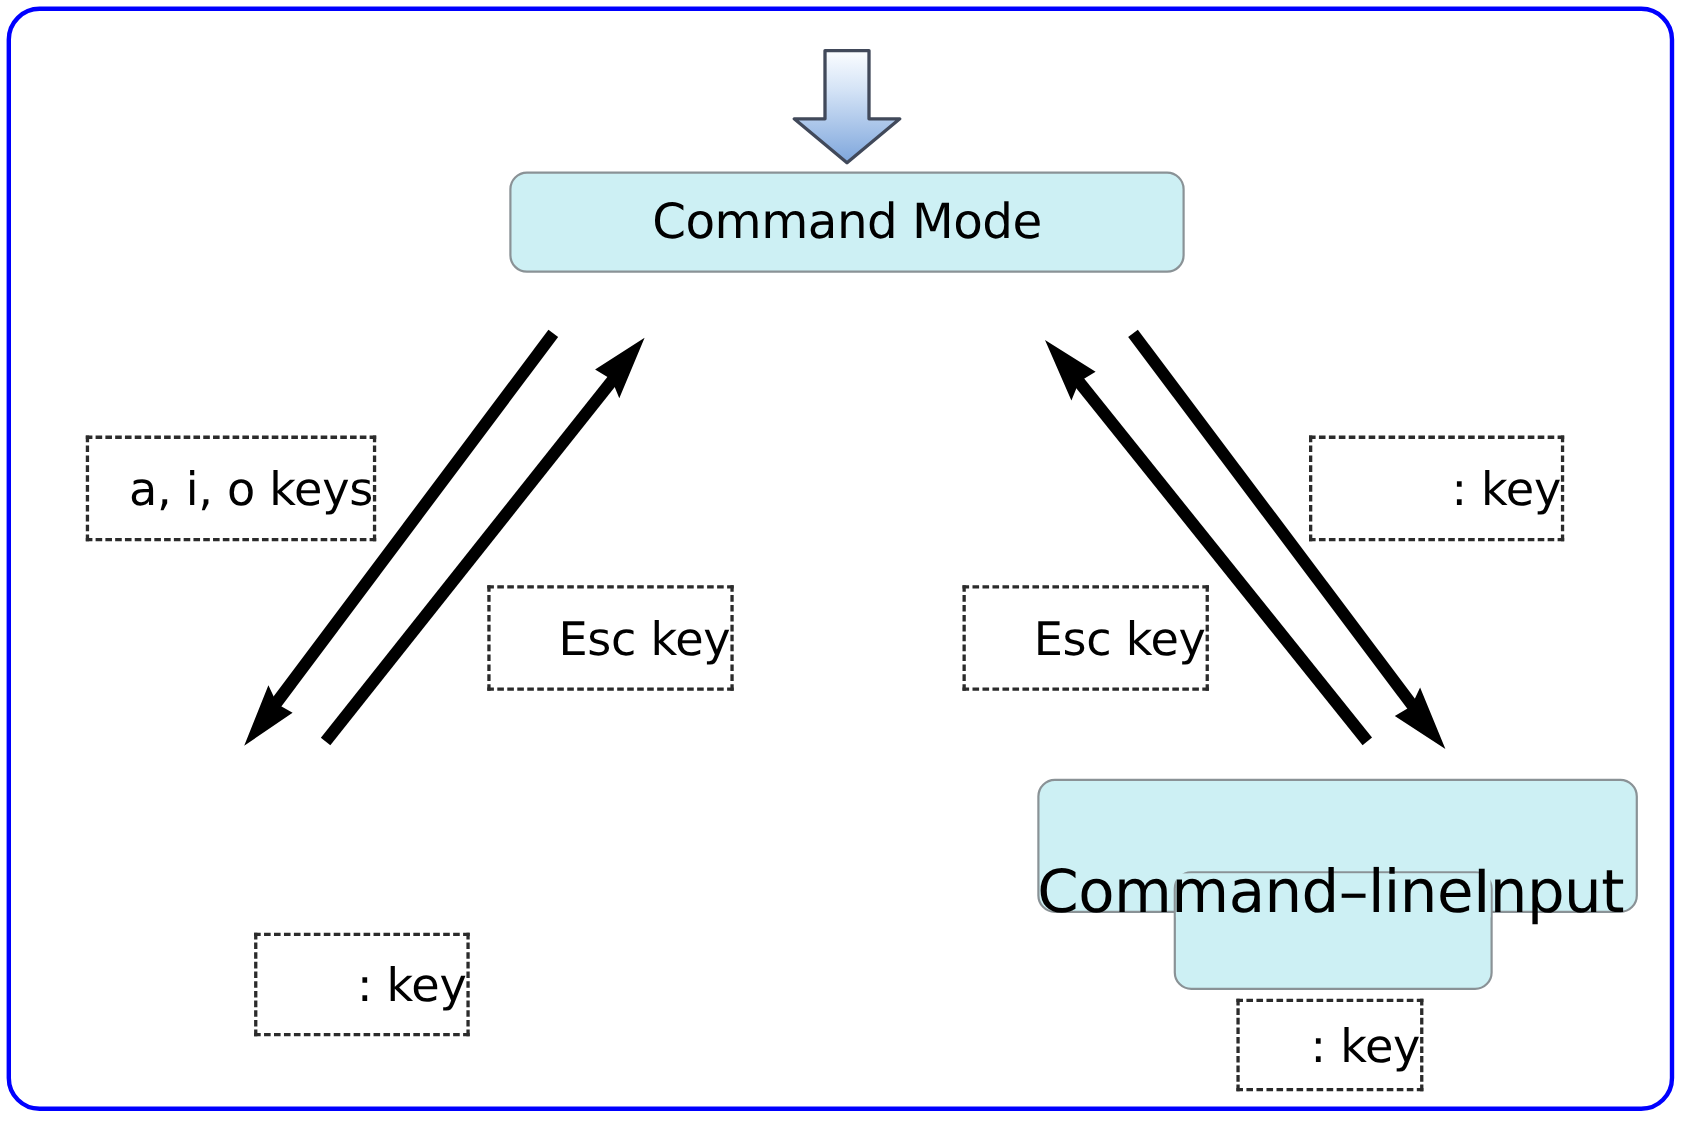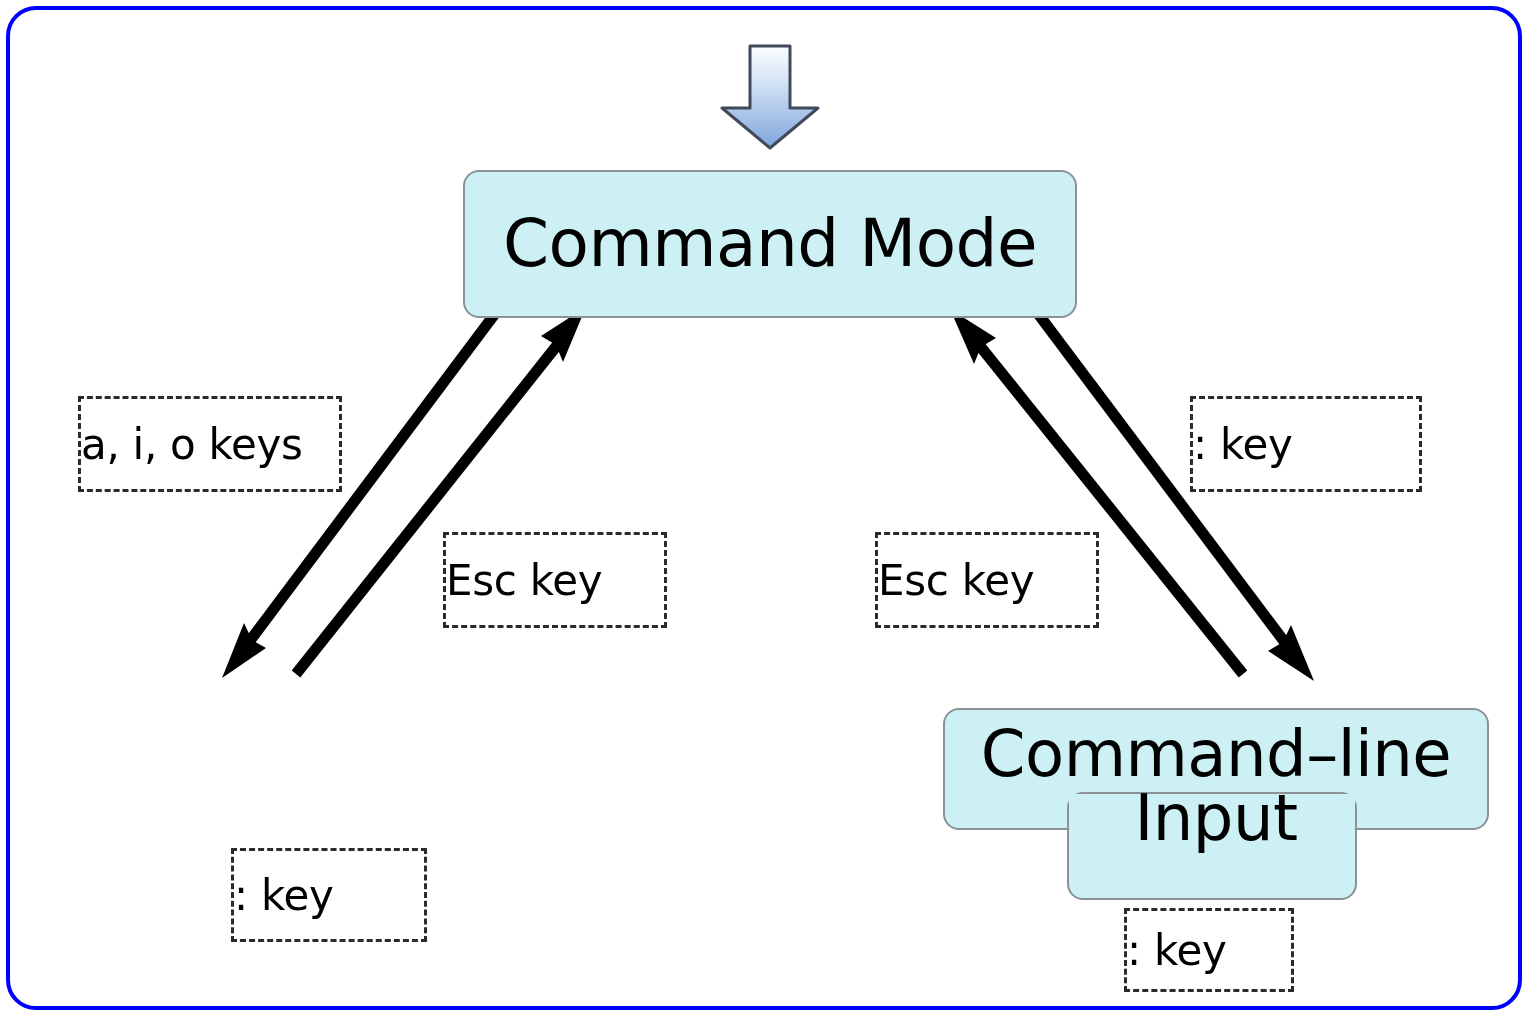--- a/index.html
+++ b/index.html
@@ -53,24 +53,24 @@
     align-items: center;
     justify-content: center;
     text-align: center;
     color: #000000;
     line-height: 1.05;
     letter-spacing: -0.5px;
   }
 
   #box-command-mode {
     left: 463px;
-    top: 170px;
+    top: 156px;
     width: 614px;
-    height: 148px;
-    font-size: 66px;
+    height: 92px;
+    font-size: 44px;
   }
 
   #box-input-mode {
     left: 78px;
     top: 710px;
     width: 464px;
     height: 110px;
     font-size: 62px;
   }
 
@@ -113,41 +113,41 @@
     height: 40px;
     background: #cdf0f4;
   }
   #box-cmdline-label {
     position: absolute;
     left: 0px;
     top: 0px;
     width: 546px;
     height: 192px;
     display: flex;
-    flex-direction: column;
+    flex-direction: row;
     align-items: center;
     justify-content: flex-start;
     padding-top: 14px;
     box-sizing: border-box;
-    font-size: 64px;
+    font-size: 54px;
     line-height: 1.0;
     color: #000000;
     letter-spacing: -0.5px;
   }
   #box-cmdline-label span { display: block; }
 
   
   .dashed-label {
     position: absolute;
     box-sizing: border-box;
     border: 3px dashed #2b2b2b;
     background: transparent;
     display: flex;
     align-items: center;
-    justify-content: flex-start;
+    justify-content: flex-end;
     color: #000000;
     font-size: 42px;
     letter-spacing: -0.3px;
     white-space: nowrap;
   }
 
   #label-aio      { left: 78px;   top: 396px; width: 264px; height: 96px; }
   #label-esc-left { left: 443px;  top: 532px; width: 224px; height: 96px; }
   #label-colon-right-top { left: 1190px; top: 396px; width: 232px; height: 96px; }
   #label-esc-right{ left: 875px;  top: 532px; width: 224px; height: 96px; }

